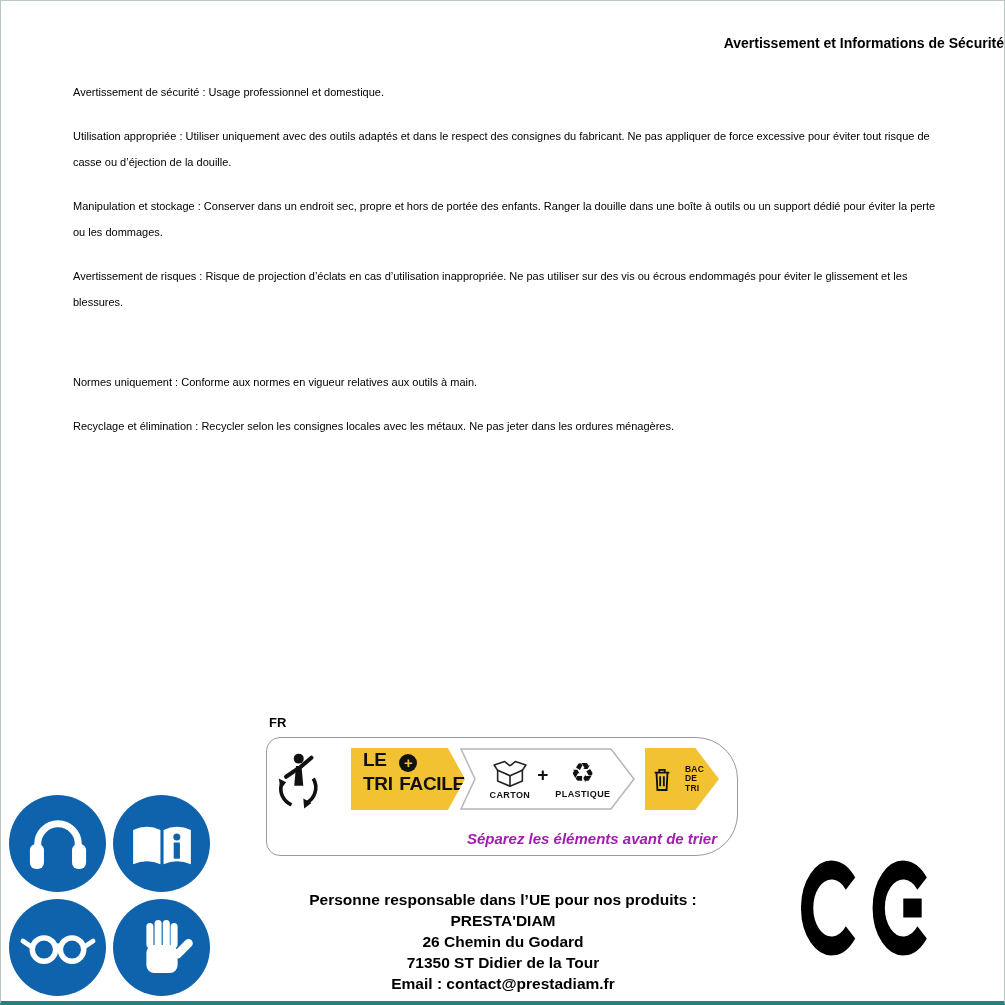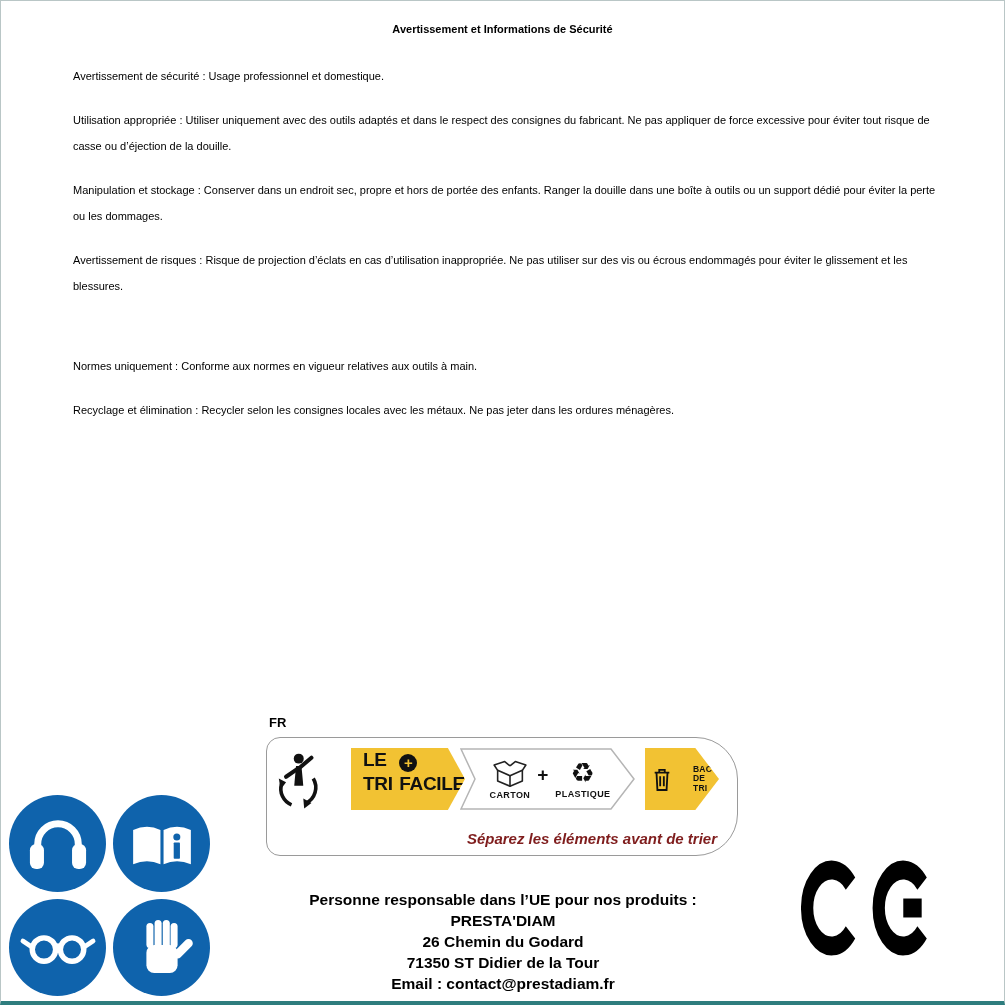--- a/index.html
+++ b/index.html
@@ -2,21 +2,21 @@
 <html><head>
 <meta charset="utf-8">
 <style>
   * { margin:0; padding:0; box-sizing:border-box; }
   html,body { background:#fff; }
   .page {
     position:relative; width:1005px; height:1005px; background:#fff;
     border:1px solid #b9c6c6; border-bottom:4px solid #2e7d7e;
     font-family:"Liberation Sans","DejaVu Sans",sans-serif; color:#000; overflow:hidden;
   }
-  .title { text-align:center; font-weight:bold; font-size:11px; padding-top:22px; }
+  .title { text-align:right; font-weight:bold; font-size:14px; padding-top:34px; }
   .body-text { padding:0 64px 0 72px; margin-top:28px; }
   .body-text p { font-size:11px; line-height:26px; margin-top:18px; color:#000; }
   .body-text p.gap-before { margin-top:54px; }
 
   
   .icon-grid { position:absolute; left:8px; top:794px; display:grid;
     grid-template-columns:97px 97px; grid-template-rows:97px 97px; gap:7px; }
   .m-icon { width:97px; height:97px; border-radius:50%; background:#0f63ac;
     display:flex; align-items:center; justify-content:center; }
   .m-icon svg { width:78px; height:78px; }
@@ -36,25 +36,25 @@
     font-size:15px; font-weight:bold; margin-right:3px; vertical-align:-2px; }
   .chevron-outline { position:absolute; left:192px; top:9px; width:178px; height:64px; }
   .tri-items { position:absolute; left:200px; top:12px; width:166px; height:58px;
     display:flex; align-items:center; justify-content:center; gap:7px; }
   .tri-item { display:flex; flex-direction:column; align-items:center; gap:2px; }
   .tri-item-label { font-size:9px; font-weight:bold; letter-spacing:0.4px; color:#111; }
   .tri-plus { font-size:19px; font-weight:bold; color:#111; margin-top:-8px; }
   .recycle-glyph { font-family:"DejaVu Sans",sans-serif; font-size:27px; line-height:28px; color:#111; }
   .bac-arrow { position:absolute; left:378px; top:10px; width:74px; height:62px;
     clip-path:polygon(0 0, 68% 0, 100% 50%, 68% 100%, 0 100%);
-    display:flex; align-items:center; gap:20px; padding-left:6px; }
+    display:flex; align-items:center; gap:12px; padding-left:6px; }
   .bac-text { display:flex; flex-direction:column; font-size:8.5px; font-weight:800;
     line-height:9.5px; color:#111; letter-spacing:0.2px; }
   .tagline { position:absolute; right:20px; bottom:8px; font-size:15px; font-weight:bold;
-    font-style:italic; color:#7f1d1d; }
+    font-style:italic; color:#a21caf; }
 
   
   .responsible { position:absolute; left:252px; top:872px; width:500px;
     text-align:center; font-weight:bold; font-size:15.5px; line-height:21px; color:#000;margin-top:16px; }
 
   
   .ce { position:absolute; left:800px; top:858px; width:135px; height:98px; }
   .ce svg { width:100%; height:100%; }
 </style>
 </head>

